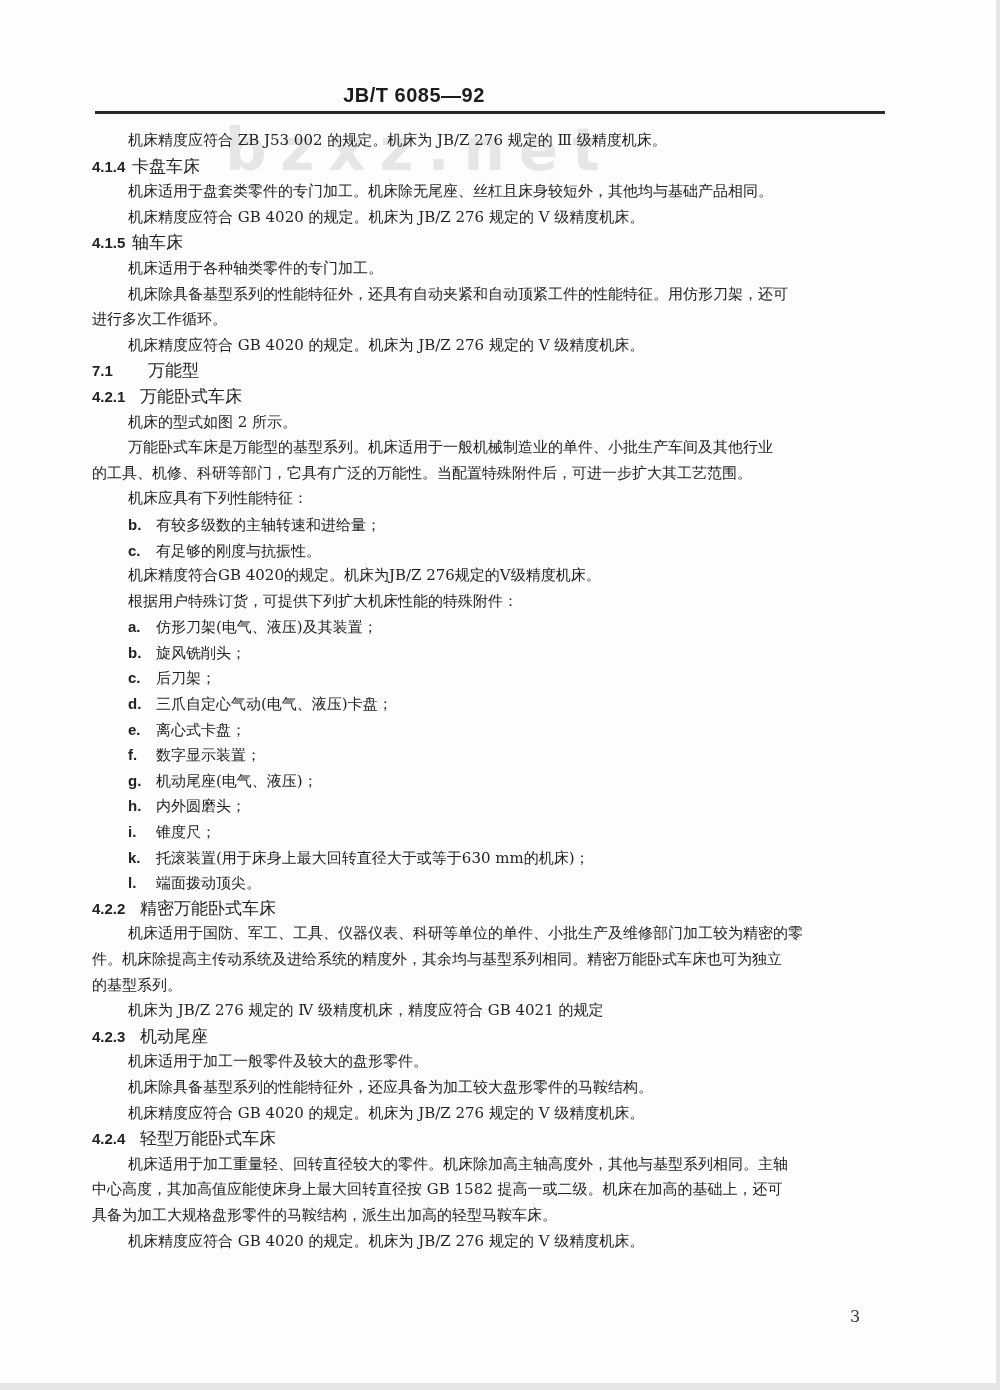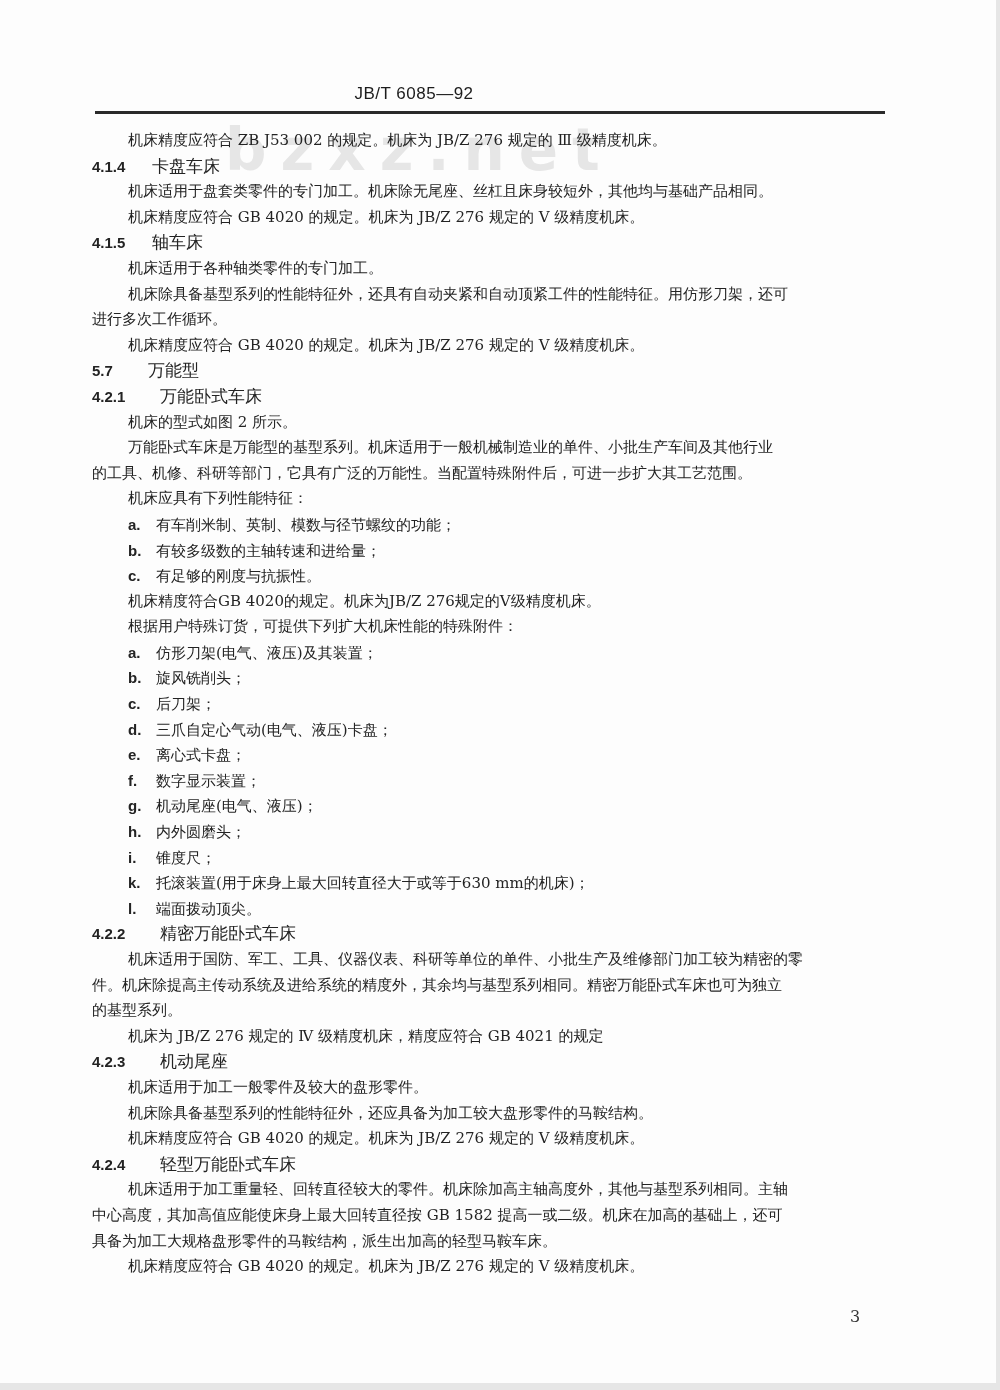--- a/index.html
+++ b/index.html
@@ -9,21 +9,21 @@
     font-family: "DejaVu Serif", "Liberation Serif", serif;
     color: #222;
   }
   .page {
     position: absolute; left: 0; top: 0; width: 996px; height: 1383px;
     background: #fdfdfd;
   }
   .header {
     position: absolute; left: 0; width: 828px; top: 84px; text-align: center;
     font-family: "Liberation Sans", "DejaVu Sans", sans-serif;
-    font-weight: normal; font-size: 17px; letter-spacing: 0.5px; color: #1c1c1c;
+    font-weight: bold; font-size: 20px; letter-spacing: 0.5px; color: #1c1c1c;
   }
   .rule {
     position: absolute; left: 95px; width: 790px; top: 111px; height: 3px;
     background: #2a2a2a;
   }
   .watermark {
     position: absolute; left: 225px; top: 116px;
     font-family: "DejaVu Sans", "Liberation Sans", sans-serif; font-weight: bold;
     font-size: 58px; letter-spacing: 14px; color: rgba(150,150,150,0.22);
   }
@@ -31,21 +31,21 @@
     position: absolute; left: 92px; top: 128px; width: 800px;
   }
   .line {
     height: 25.6px; line-height: 25.6px; font-size: 15px; white-space: nowrap;
     color: #232323;
   }
   .indent { padding-left: 36px; }
   .noindent { padding-left: 0; }
   .h {
     font-family: "Liberation Sans", "DejaVu Sans", sans-serif; font-weight: bold;
-    font-size: 15px; display: inline-block; min-width: 40px; margin-right: 20px;
+    font-size: 15px; display: inline-block; min-width: 40px; margin-right: 0;
   }
   .h.wide { min-width: 48px; }
   .h.mid { min-width: 42px; margin-right: 14px; }
   .htitle { font-size: 17px; }
   .marker {
     display: inline-block; width: 28px;
     font-family: "Liberation Sans", "DejaVu Sans", sans-serif; font-weight: bold;
   }
   .pagenum {
     position: absolute; left: 850px; top: 1307px; font-size: 16px; color: #333;
@@ -62,27 +62,26 @@
   <div class="body" id="doc-body">
       <div class="line indent">机床精度应符合 ZB J53 002 的规定。机床为 JB/Z 276 规定的 Ⅲ 级精度机床。</div>
       <div class="line noindent"><span class="h">4.1.4</span><span class="htitle">卡盘车床</span></div>
       <div class="line indent">机床适用于盘套类零件的专门加工。机床除无尾座、丝杠且床身较短外，其他均与基础产品相同。</div>
       <div class="line indent">机床精度应符合 GB 4020 的规定。机床为 JB/Z 276 规定的 V 级精度机床。</div>
       <div class="line noindent"><span class="h">4.1.5</span><span class="htitle">轴车床</span></div>
       <div class="line indent">机床适用于各种轴类零件的专门加工。</div>
       <div class="line indent">机床除具备基型系列的性能特征外，还具有自动夹紧和自动顶紧工件的性能特征。用仿形刀架，还可</div>
       <div class="line noindent">进行多次工作循环。</div>
       <div class="line indent">机床精度应符合 GB 4020 的规定。机床为 JB/Z 276 规定的 V 级精度机床。</div>
-      <div class="line noindent"><span class="h mid">5.7</span><span class="htitle">万能型</span></div>
+      <div class="line noindent"><span class="h mid">7.1</span><span class="htitle">万能型</span></div>
       <div class="line noindent"><span class="h wide">4.2.1</span><span class="htitle">万能卧式车床</span></div>
       <div class="line indent">机床的型式如图 2 所示。</div>
       <div class="line indent">万能卧式车床是万能型的基型系列。机床适用于一般机械制造业的单件、小批生产车间及其他行业</div>
       <div class="line noindent">的工具、机修、科研等部门，它具有广泛的万能性。当配置特殊附件后，可进一步扩大其工艺范围。</div>
       <div class="line indent">机床应具有下列性能特征：</div>
-      <div class="line indent"><span class="marker">a.</span><span>有车削米制、英制、模数与径节螺纹的功能；</span></div>
       <div class="line indent"><span class="marker">b.</span><span>有较多级数的主轴转速和进给量；</span></div>
       <div class="line indent"><span class="marker">c.</span><span>有足够的刚度与抗振性。</span></div>
       <div class="line indent">机床精度符合GB 4020的规定。机床为JB/Z 276规定的V级精度机床。</div>
       <div class="line indent">根据用户特殊订货，可提供下列扩大机床性能的特殊附件：</div>
       <div class="line indent"><span class="marker">a.</span><span>仿形刀架(电气、液压)及其装置；</span></div>
       <div class="line indent"><span class="marker">b.</span><span>旋风铣削头；</span></div>
       <div class="line indent"><span class="marker">c.</span><span>后刀架；</span></div>
       <div class="line indent"><span class="marker">d.</span><span>三爪自定心气动(电气、液压)卡盘；</span></div>
       <div class="line indent"><span class="marker">e.</span><span>离心式卡盘；</span></div>
       <div class="line indent"><span class="marker">f.</span><span>数字显示装置；</span></div>

